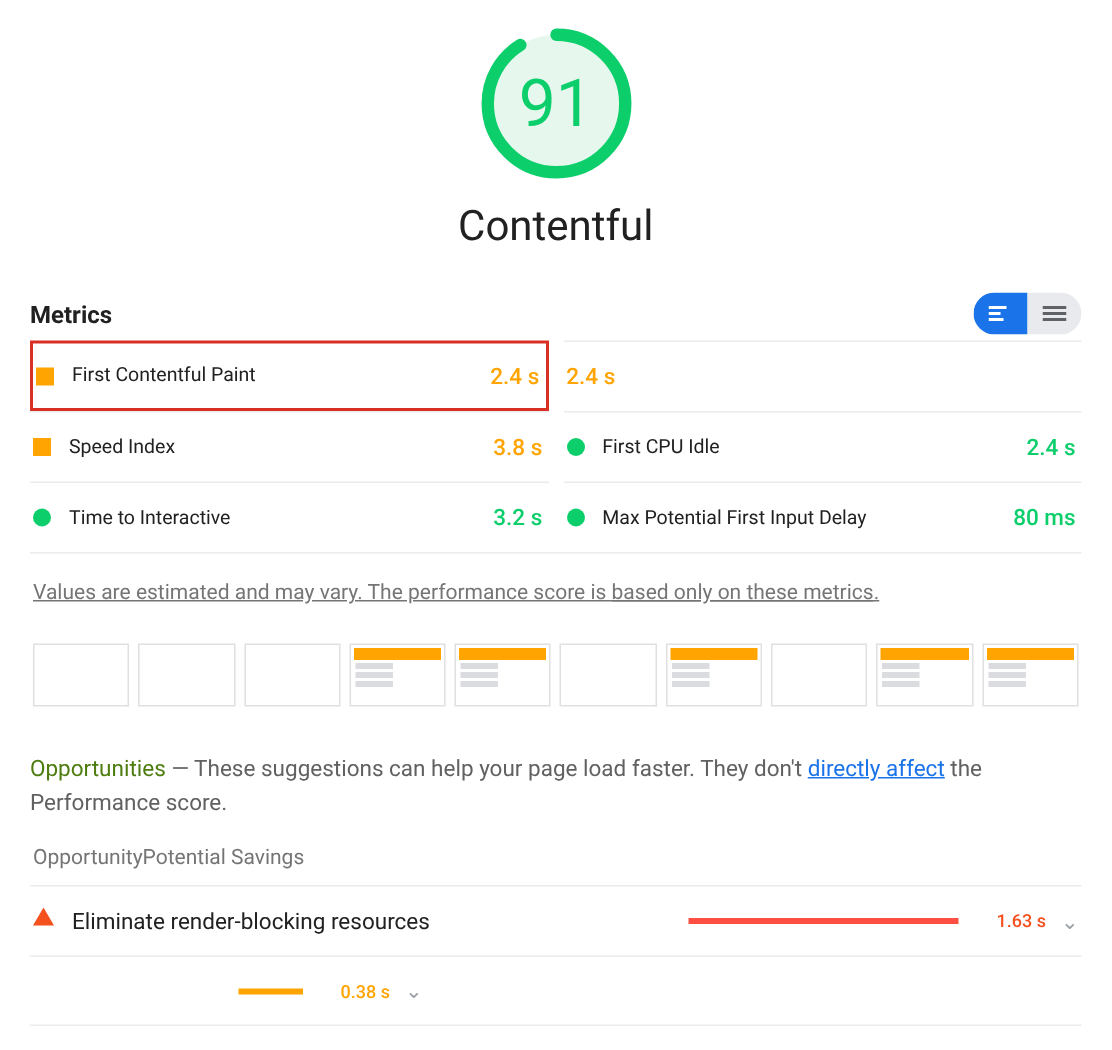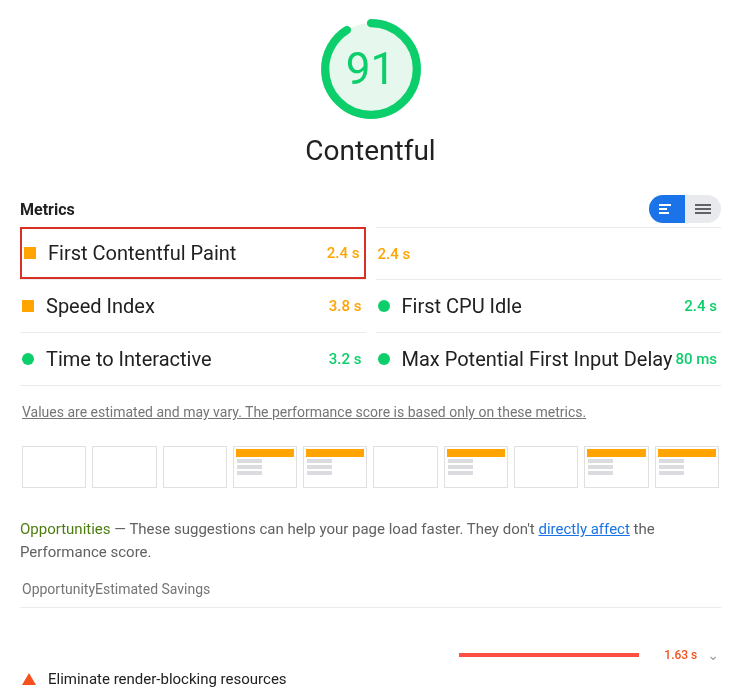--- a/index.html
+++ b/index.html
@@ -35,21 +35,21 @@
   }
   .metric {
     display: flex; align-items: center; justify-content: space-between;
     padding: 14px 4px 14px 2px;
     border-top: 1px solid #ebebeb;
   }
   .metric.highlighted { border: 2px solid #d93025; padding: 12px 4px 12px 2px; }
   .metric-left { display: flex; align-items: center; gap: 12px; }
   .status-sq { width: 12px; height: 12px; background: #ffa400; display: inline-block; }
   .status-dot { width: 12px; height: 12px; background: #0cce6b; border-radius: 50%; display: inline-block; }
-  .metric-name { font-size: 20px; color: #212121; }
+  .metric-name { font-size: 13px; color: #212121; }
   .metric-val { font-size: 15px; font-weight: 500; }
   .val-orange { color: #ffa400; }
   .val-green { color: #0cce6b; }
   .divider { border-top: 1px solid #ebebeb; margin-top: 0; }
   .footnote { font-size: 14px; color: #757575; margin: 18px 2px 26px; text-decoration: underline; }
   .footnote a { color: #757575; text-decoration: underline; }
   .filmstrip { display: flex; gap: 6px; margin-bottom: 30px; padding: 0 2px; }
   .frame {
     flex: 1 1 0;
     height: 42px;
@@ -72,21 +72,21 @@
     display: flex; 
     font-size: 14px; color: #757575; padding: 0 2px 10px;
     border-bottom: 1px solid #ebebeb;
   }
   .opp-row {
     display: flex; align-items: center;
     padding: 14px 2px;
     border-bottom: 1px solid #ebebeb;
     cursor: pointer;
   }
-  .opp-left { display: flex; align-items: center; gap: 12px; flex: 1; margin-top: 48px; }
+  .opp-left { display: flex; align-items: flex-start; gap: 12px; flex: 1; }
   .tri-up { width: 0; height: 0; border-left: 7px solid transparent; border-right: 7px solid transparent; border-bottom: 12px solid #f4511e; }
   .opp-name { font-size: 15px; color: #212121; }
   .opp-right { display: flex; align-items: center; gap: 10px; }
   .bar-track { width: 180px; height: 4px; position: relative; }
   .bar-fill { position: absolute; left: 0; top: 0; height: 4px; }
   .bar-red { background: #ff4e42; }
   .bar-orange { background: #ffa400; }
   .opp-val { font-size: 12px; font-weight: 500; min-width: 48px; text-align: right; }
   .val-red { color: #f4511e; }
   .chev { color: #9aa0a6; font-size: 14px; }
@@ -183,21 +183,21 @@
   <div class="frame partial"></div>
   <div class="frame partial"></div>
 </div>
 
 <p class="opps-intro">
   <strong>Opportunities</strong><span> — </span><span>These suggestions can help your page load faster. They don't </span><a href="#">directly affect</a><span> the Performance score.</span>
 </p>
 
 <div class="opps-head">
   <span>Opportunity</span>
-  <span>Estimated Savings</span>
+  <span>Potential Savings</span>
 </div>
 
 <div class="opp-row">
   <div class="opp-left">
     <span class="tri-up"></span>
     <span class="opp-name">Eliminate render-blocking resources</span>
   </div>
   <div class="opp-right">
     <div class="bar-track">
       <div class="bar-fill bar-red" style="width:100%"></div>

